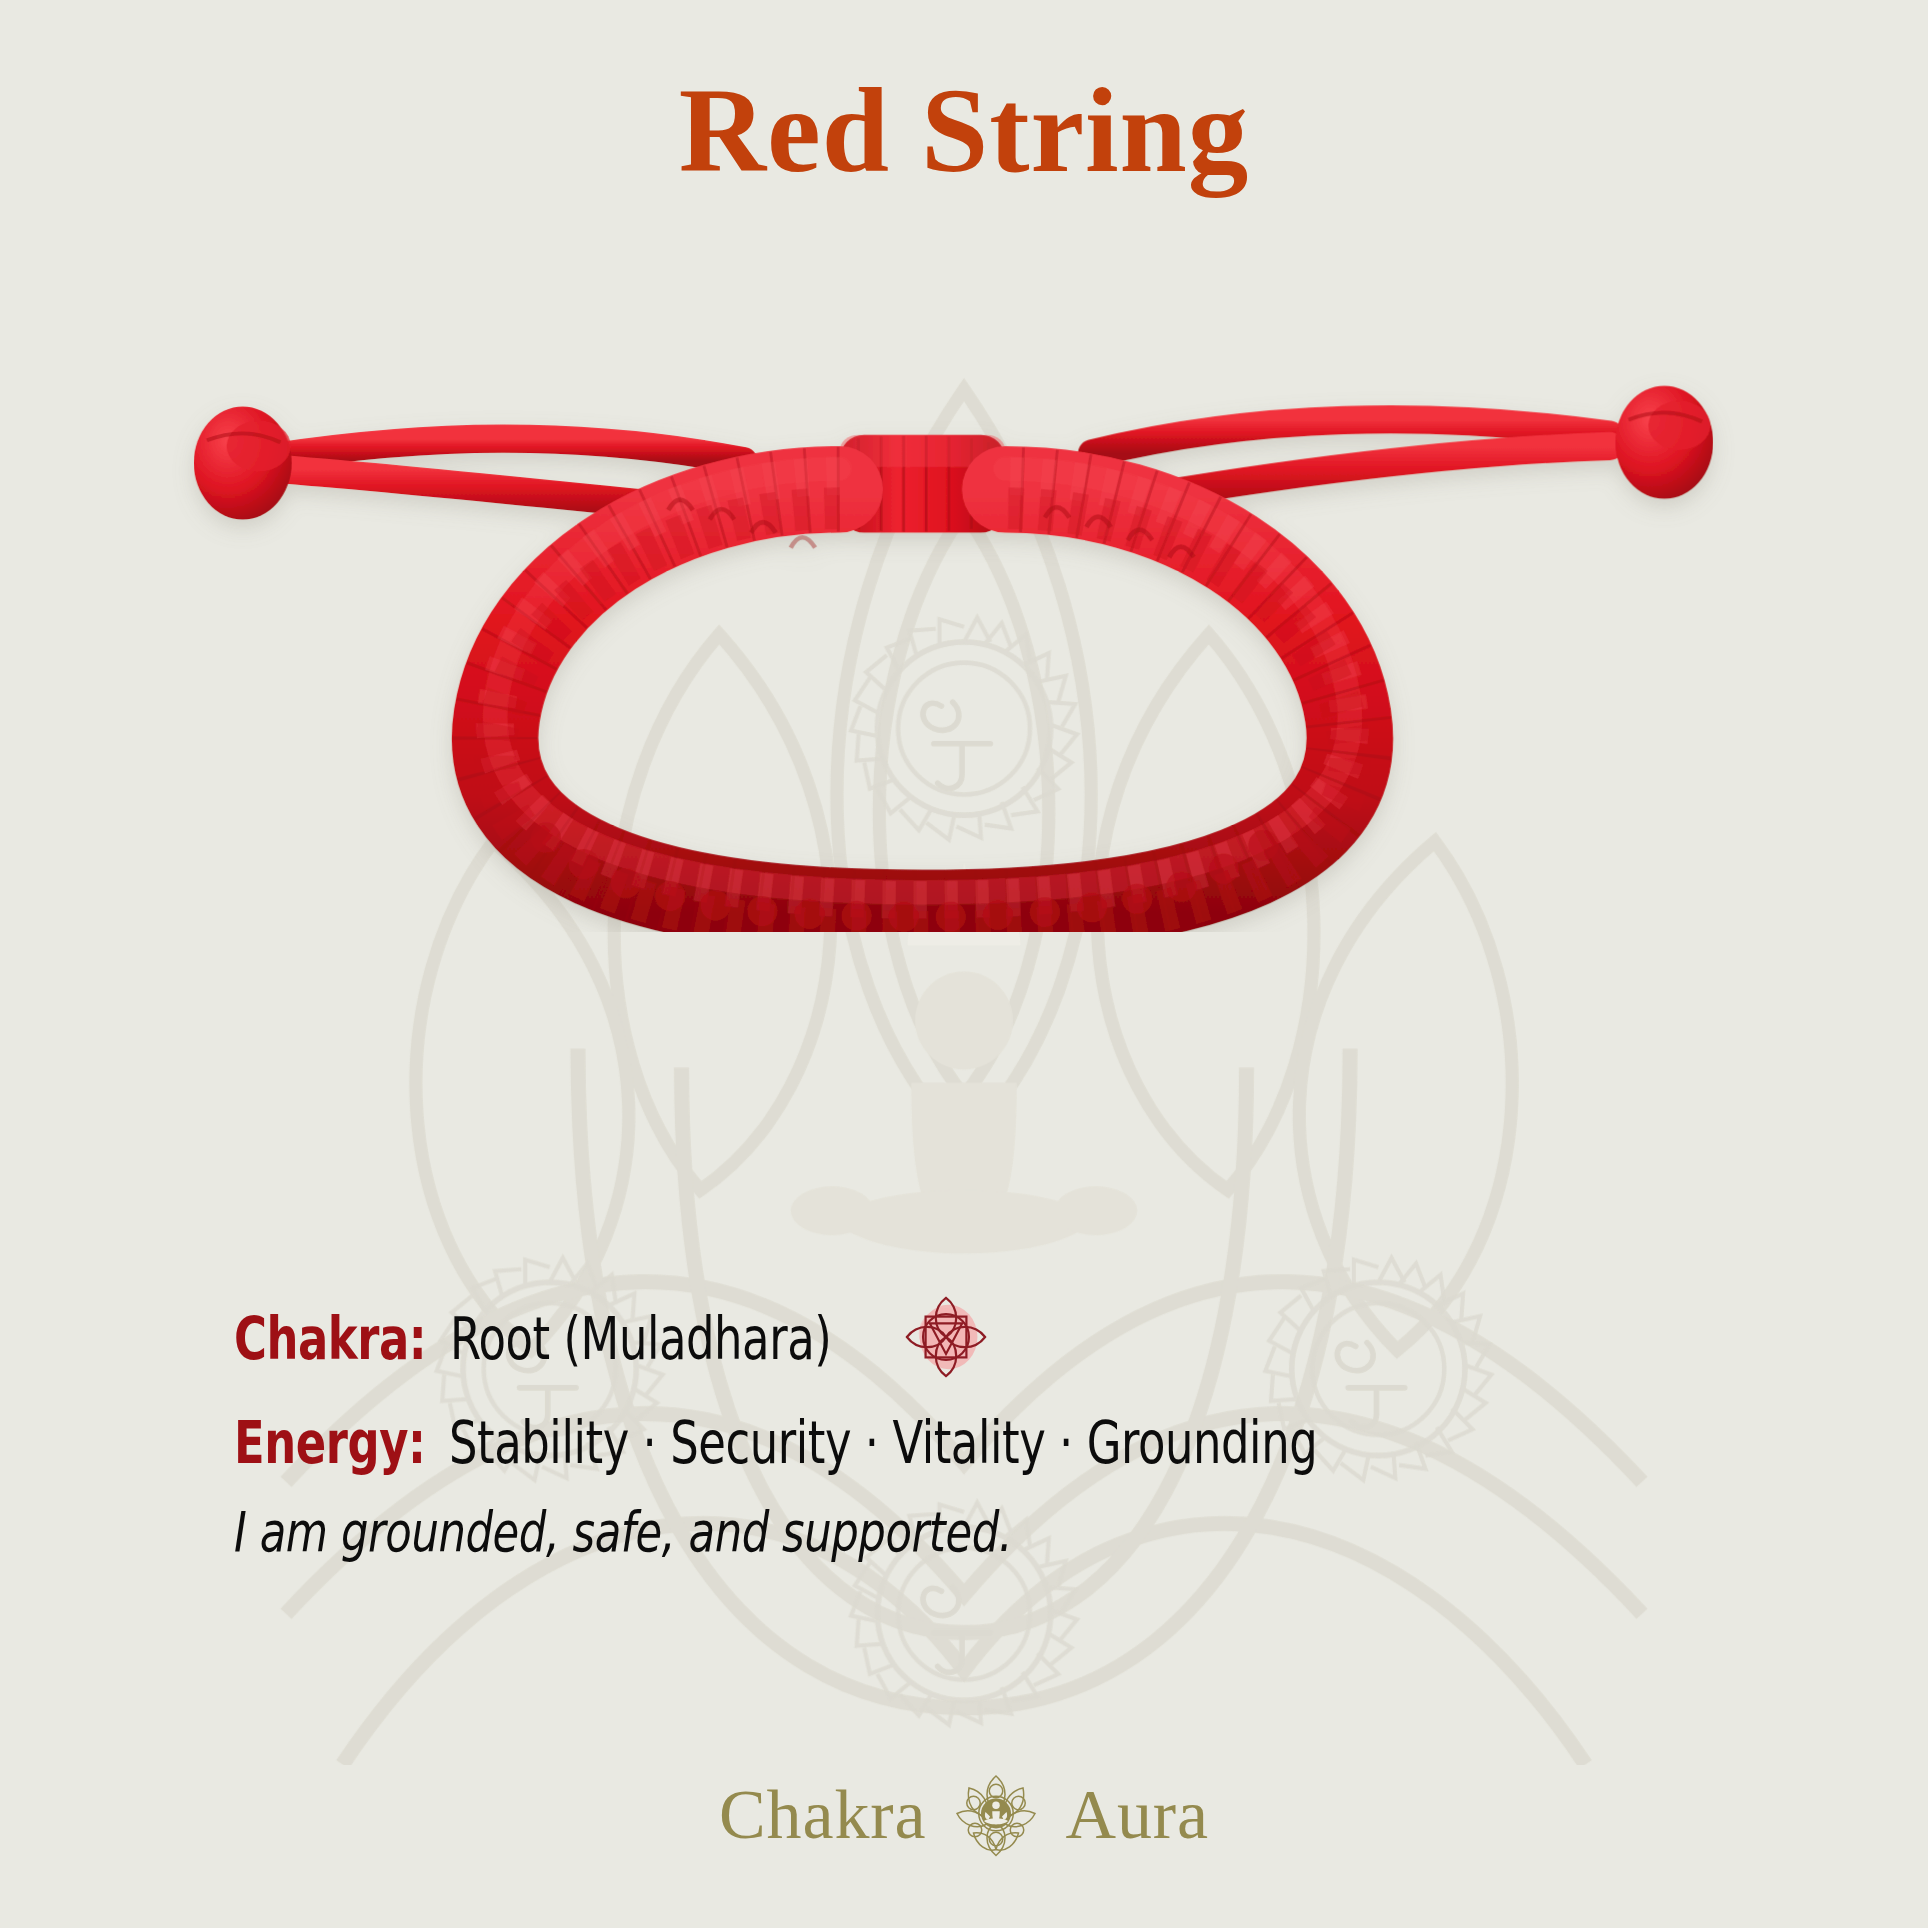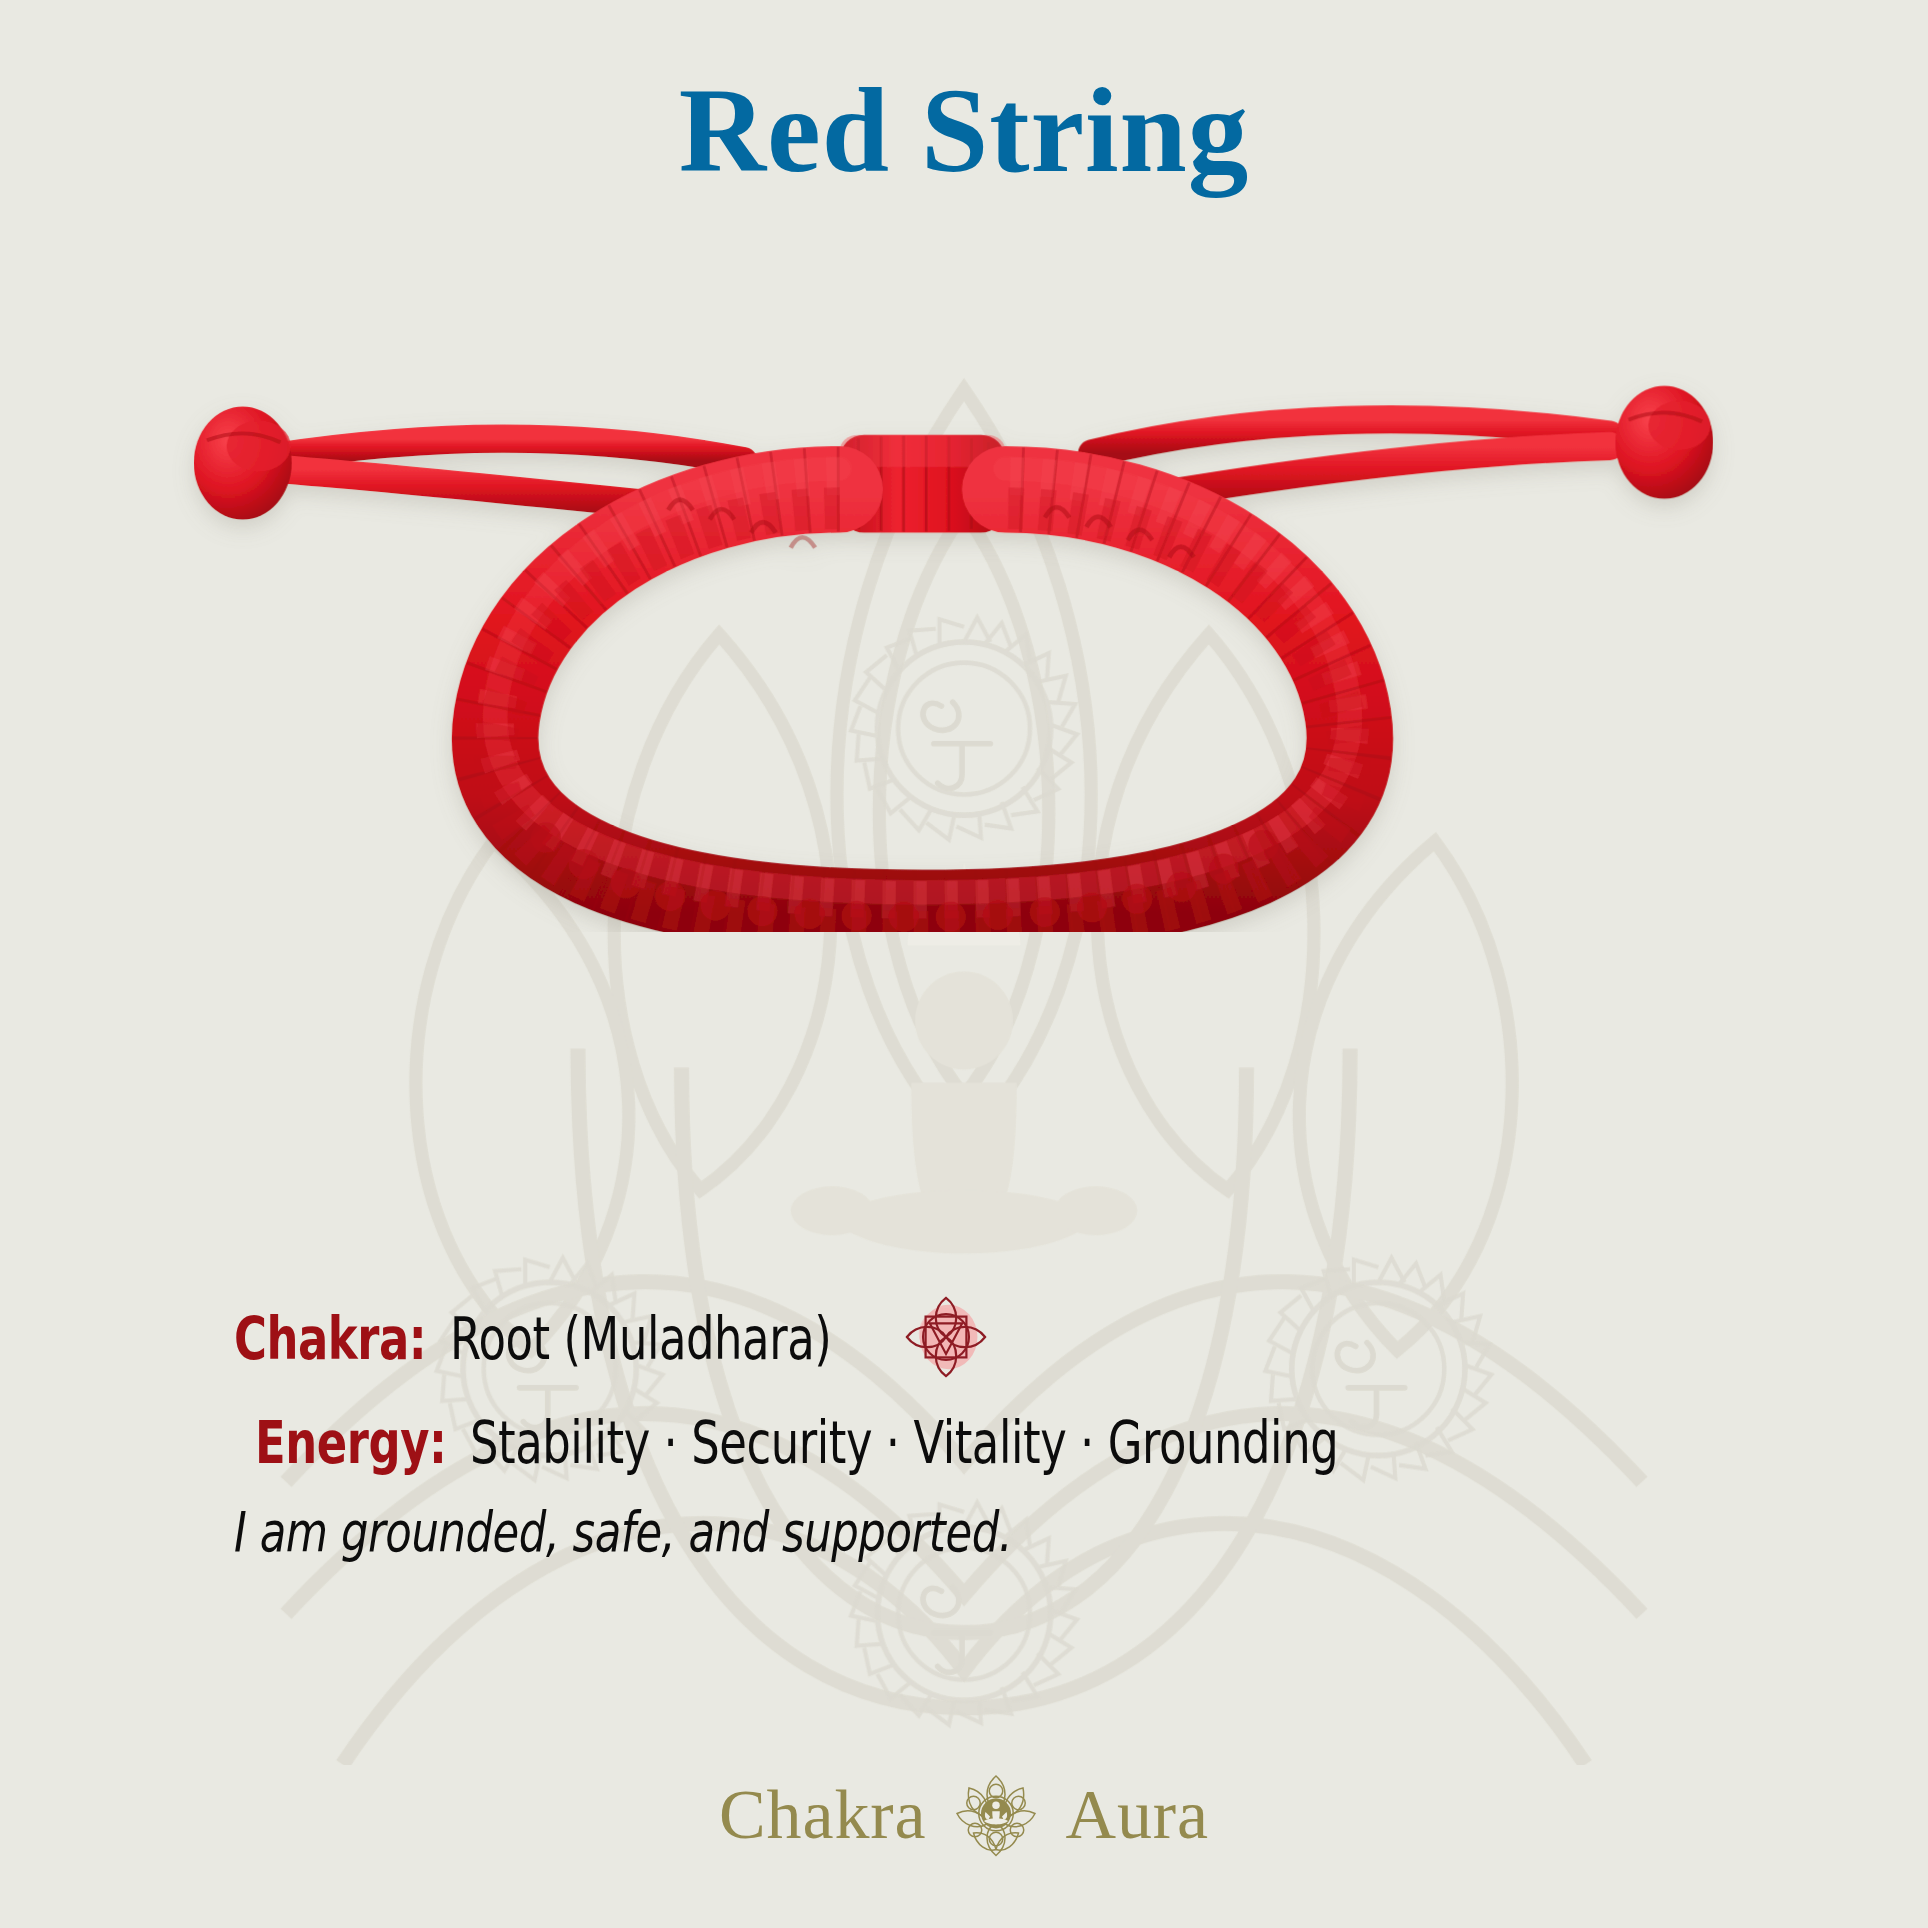--- a/index.html
+++ b/index.html
@@ -21,42 +21,42 @@
   .watermark svg{ width:100%; height:100%; display:block; }
 
   
   .title{
     position:absolute; top:55px; left:0; width:100%;
     text-align:center;
     font-family:"Liberation Serif", serif;
     font-size:121px;
     line-height:1.25;
     letter-spacing:0.9px;
-    color:#0369a1;
+    color:#c2410c;
     z-index:5;
   }
 
   
   .product{
     position:absolute;
     left:141px; top:348px;
     width:1657px; height:584px;
     z-index:4;
   }
   .product svg{ width:100%; height:100%; display:block; }
 
   
   .info{
     position:absolute;
     left:234px; top:1290px;
     width:1525px;
     z-index:6;
   }
   .row{ display:flex; align-items:center; flex-wrap:nowrap; }
-  .row + .row{ margin-top:26px;margin-left:21px; }
+  .row + .row{ margin-top:26px; }
 
   .lbl{
     font-family:"DejaVu Sans Condensed","Liberation Sans Narrow","Liberation Sans",sans-serif;
     font-weight:bold;
     font-size:58px;
     line-height:1;
     color:#9E1015;
     letter-spacing:-0.5px;
     white-space:nowrap;
     transform:scaleX(0.86);

